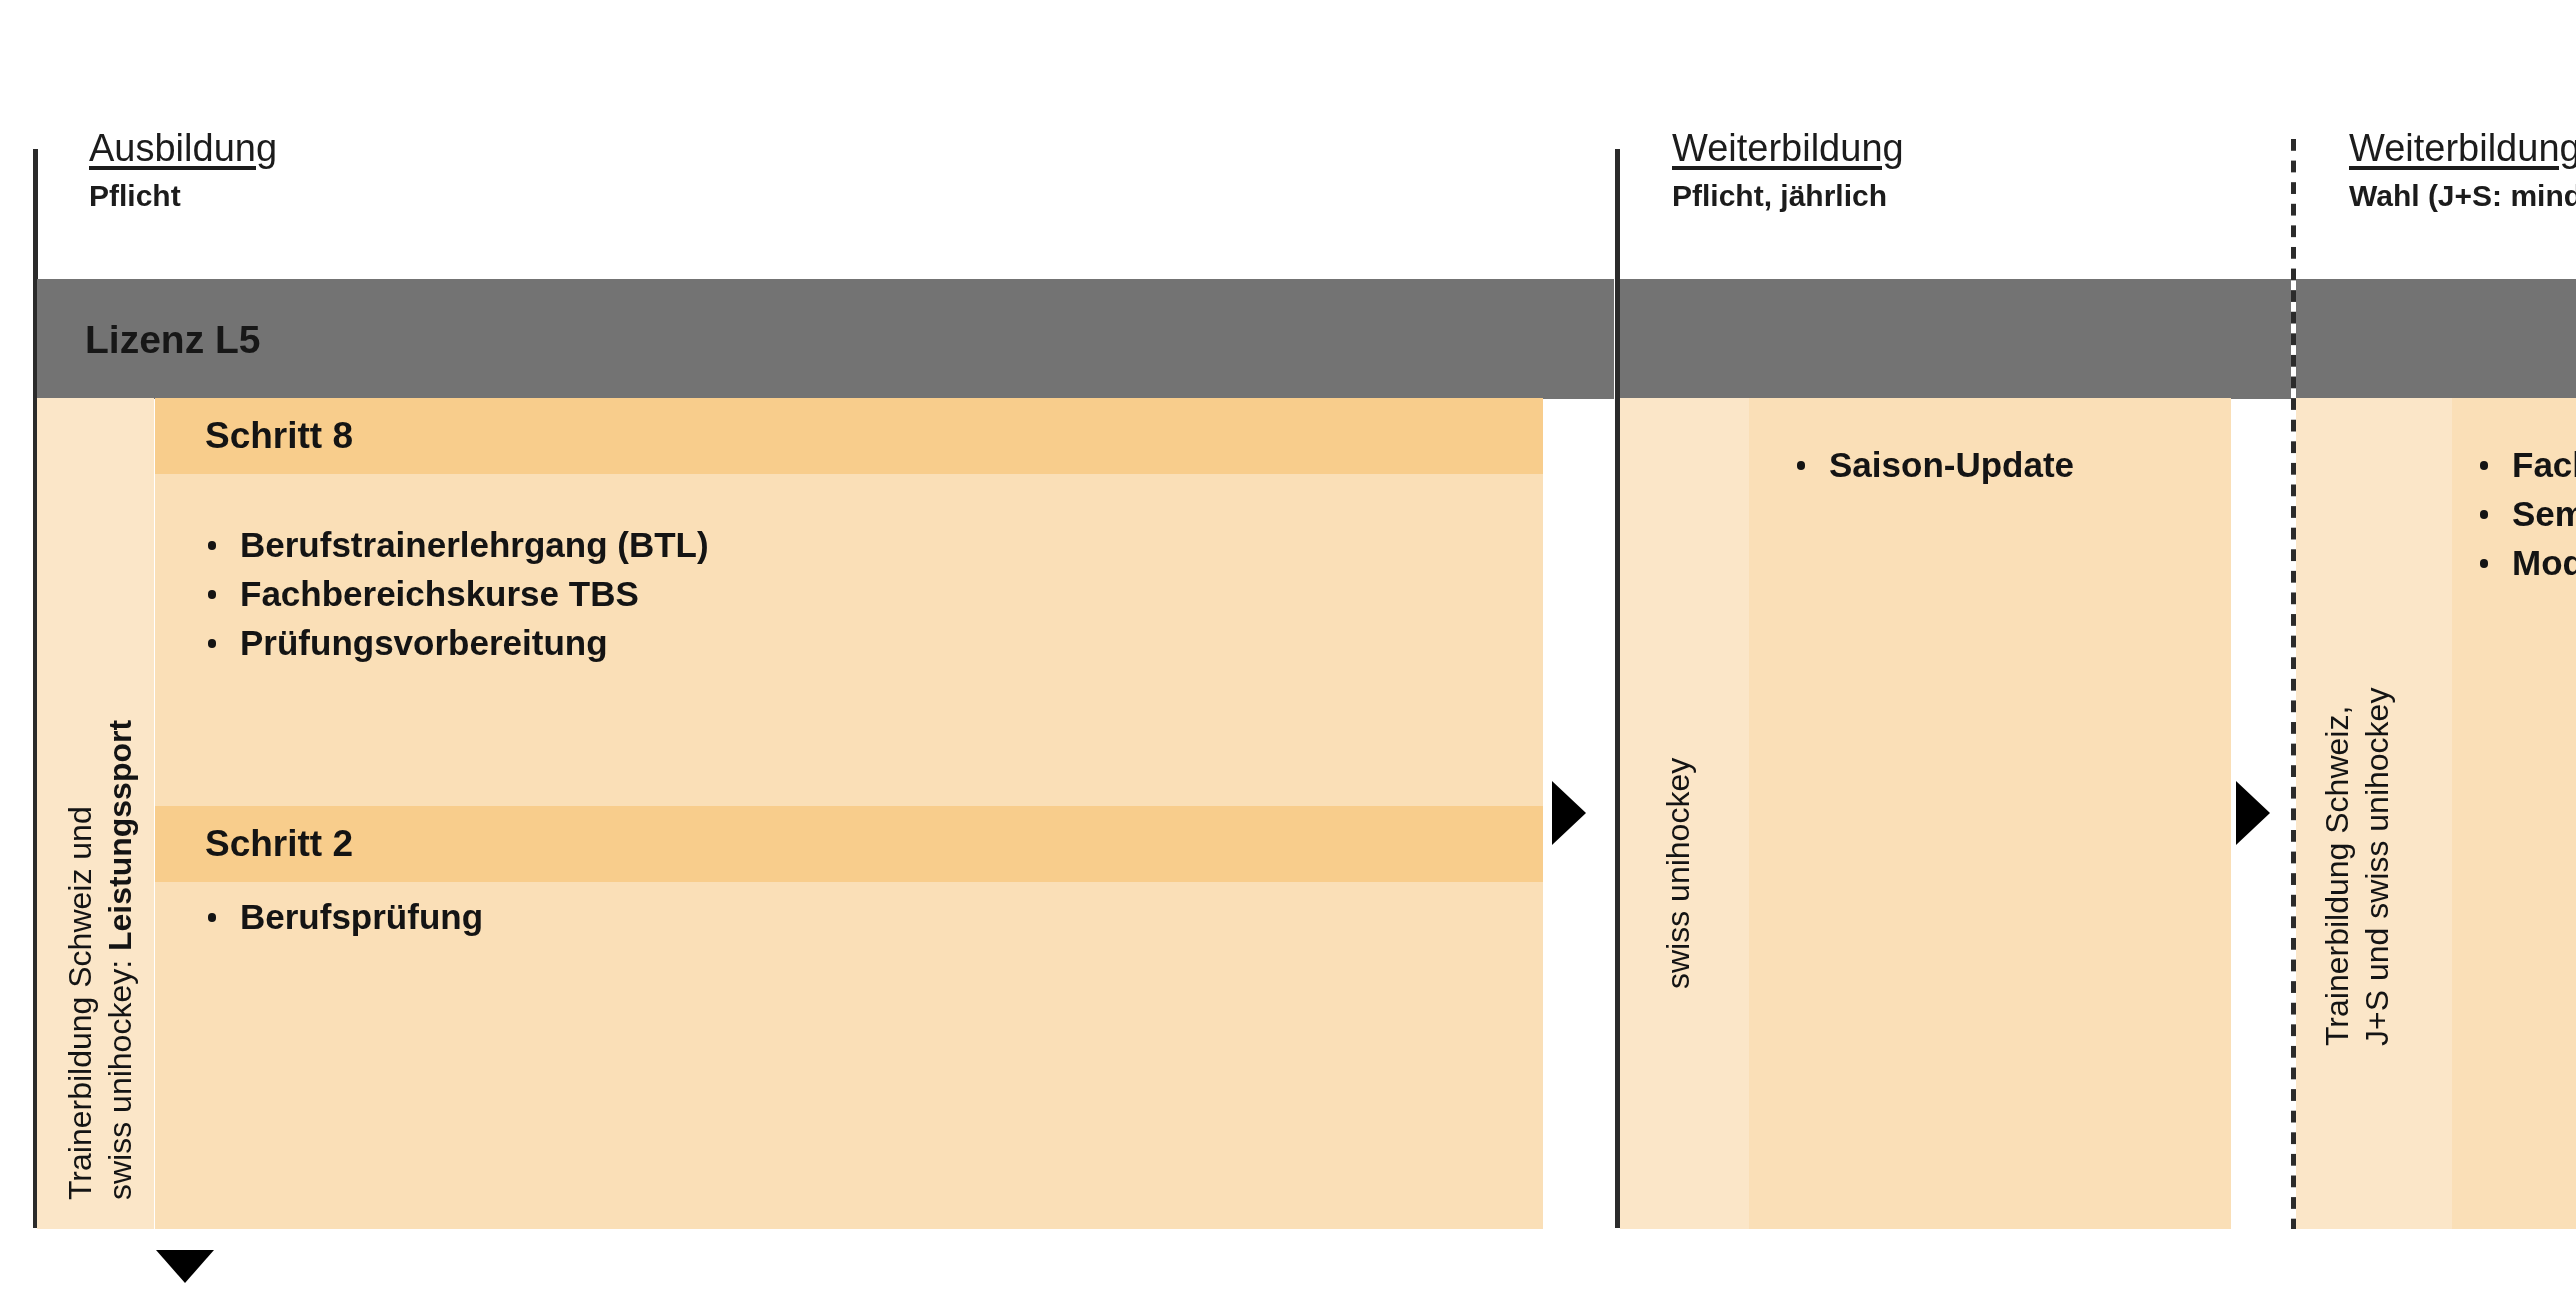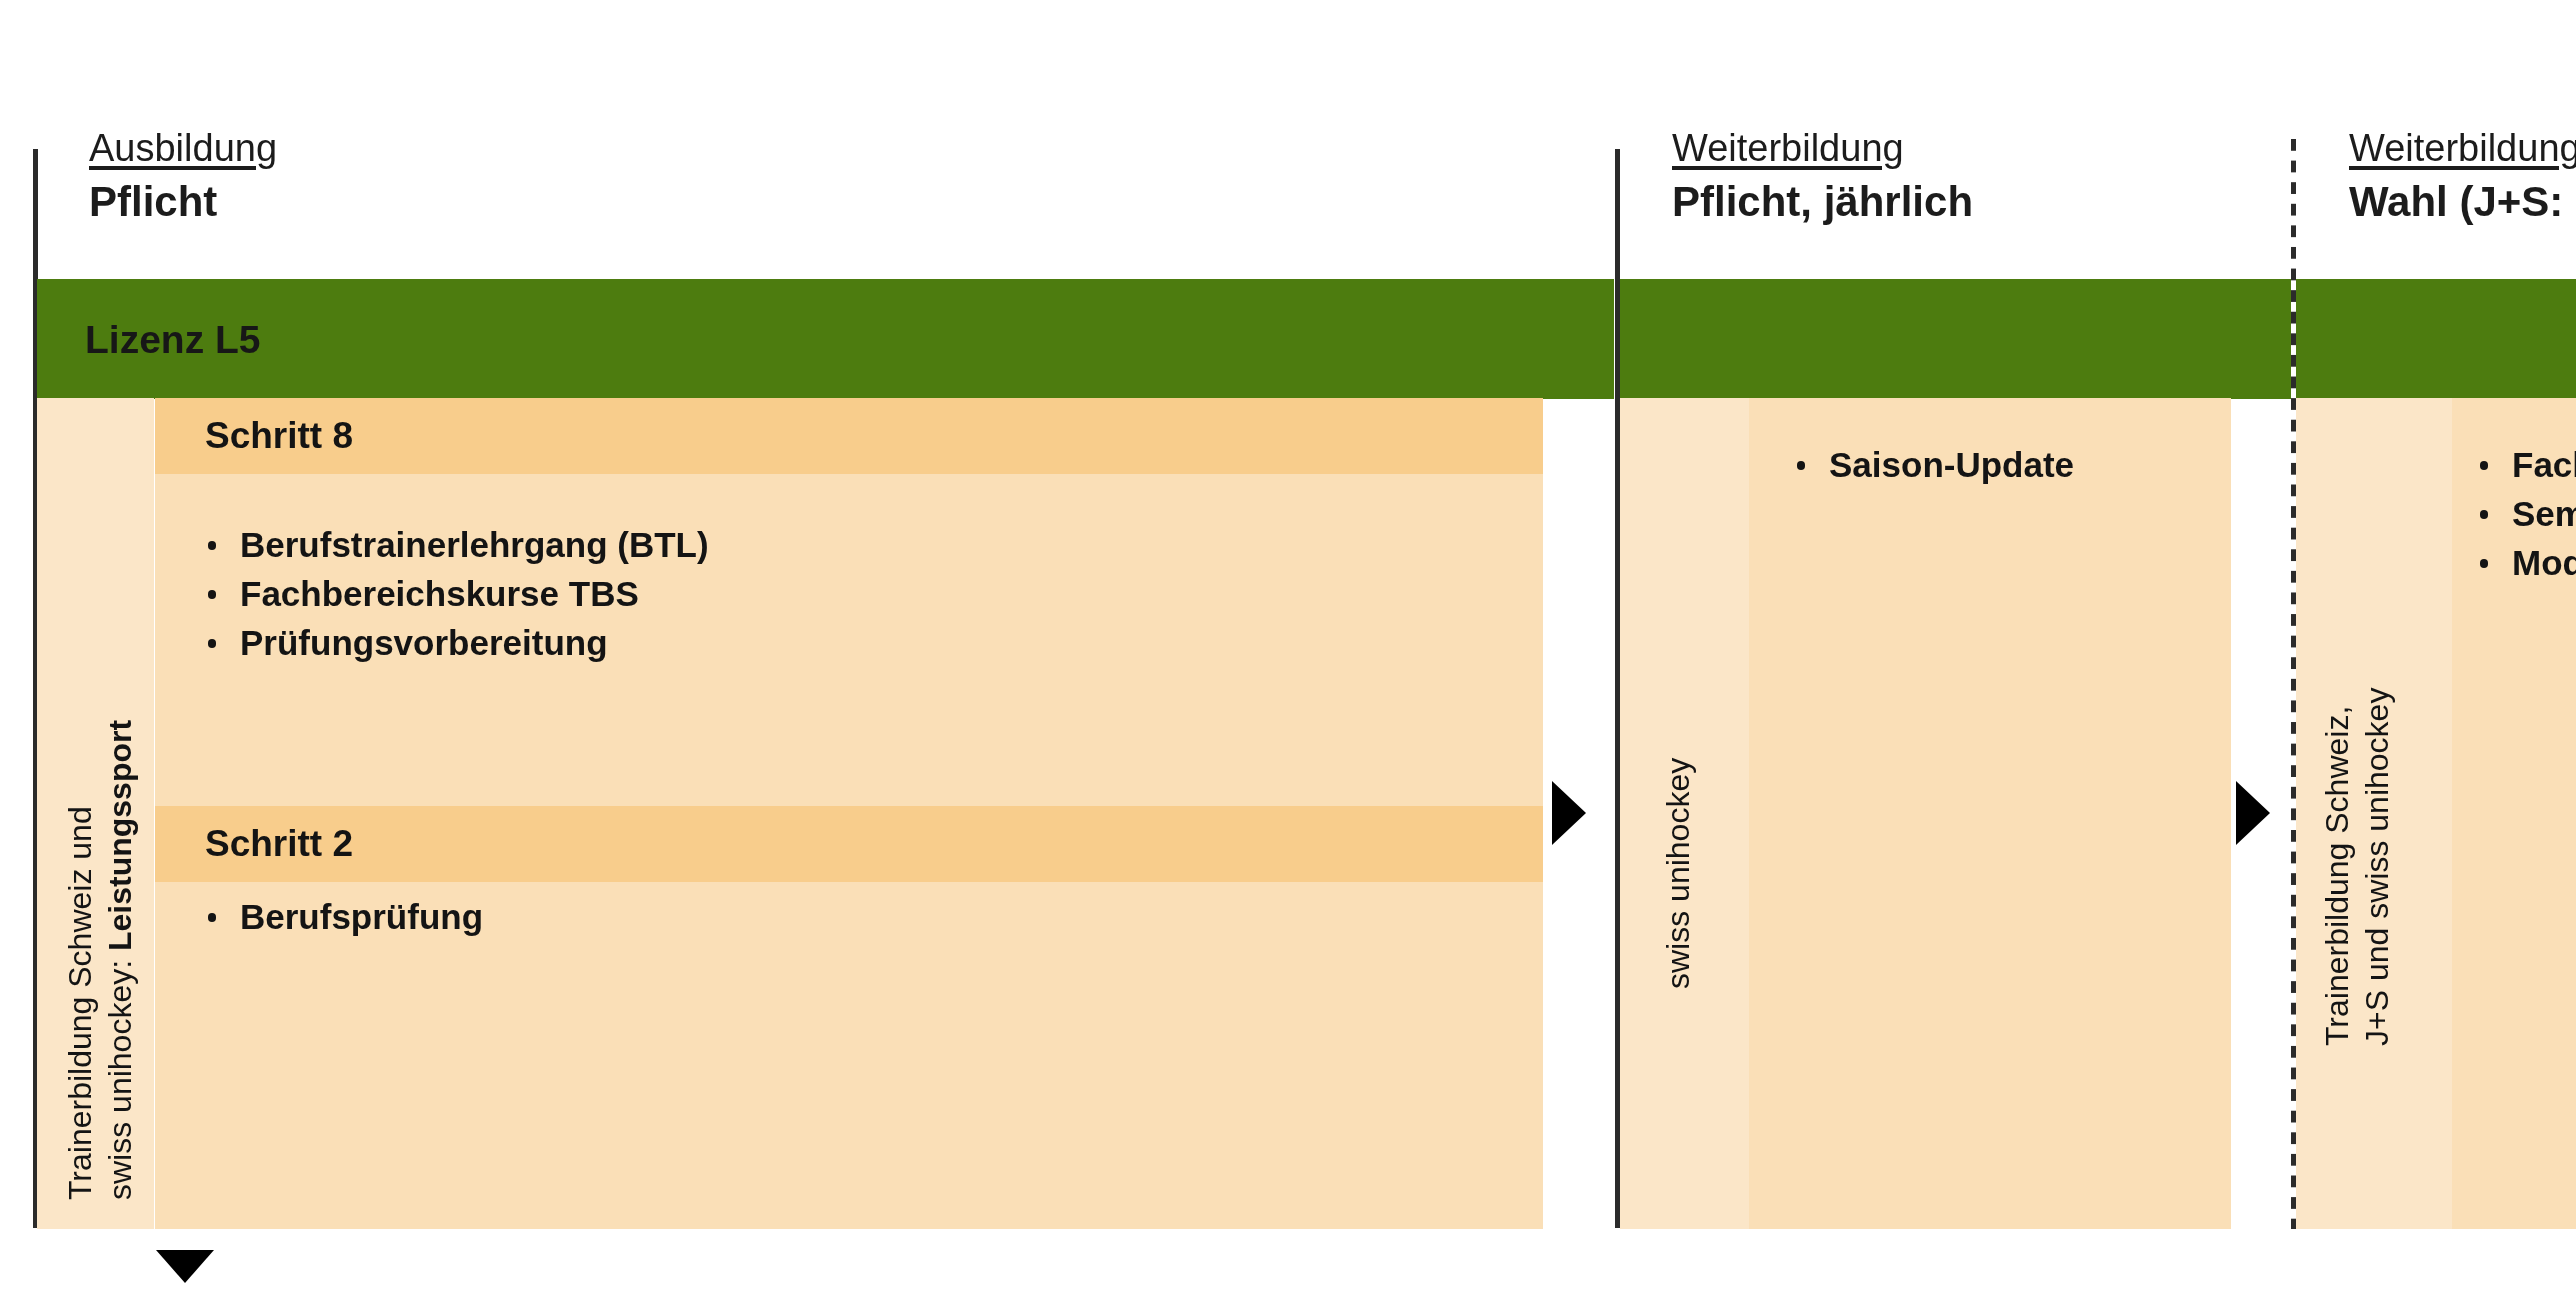--- a/index.html
+++ b/index.html
@@ -12,25 +12,25 @@
   .vrule{position:absolute;background:#2b2b2b;width:5.2px;}
   .vrule-dotted{position:absolute;width:5.2px;
      background-image:linear-gradient(#2b2b2b 55%, rgba(255,255,255,0) 0%);
      background-size:5.2px 21.6px;background-repeat:repeat-y;}
 
   
   .colhead{position:absolute;}
   .colhead .t1{font-size:38px;font-weight:normal;color:#1c1c1c;
       text-decoration:underline;text-underline-offset:4.6px;
       text-decoration-thickness:3.6px;line-height:1.0;white-space:nowrap;}
-  .colhead .t2{font-size:42px;font-weight:bold;color:#1c1c1c;
+  .colhead .t2{font-size:30px;font-weight:bold;color:#1c1c1c;
       line-height:1.0;margin-top:14.4px;white-space:nowrap;}
 
   
-  .band{position:absolute;background:#4d7c0f;}
+  .band{position:absolute;background:#737373;}
   .band .lbl{position:absolute;left:48px;top:50%;transform:translateY(-50%);
       font-size:39px;font-weight:bold;color:#171717;white-space:nowrap;line-height:1;}
 
   
   .panel-light{position:absolute;background:#fbe6c8;}
   .panel-mid{position:absolute;background:#fadfb7;}
   .panel-head{position:absolute;background:#f8cd8c;}
 
   
   .vlabel{position:absolute;transform-origin:0 0;transform:rotate(-90deg);

